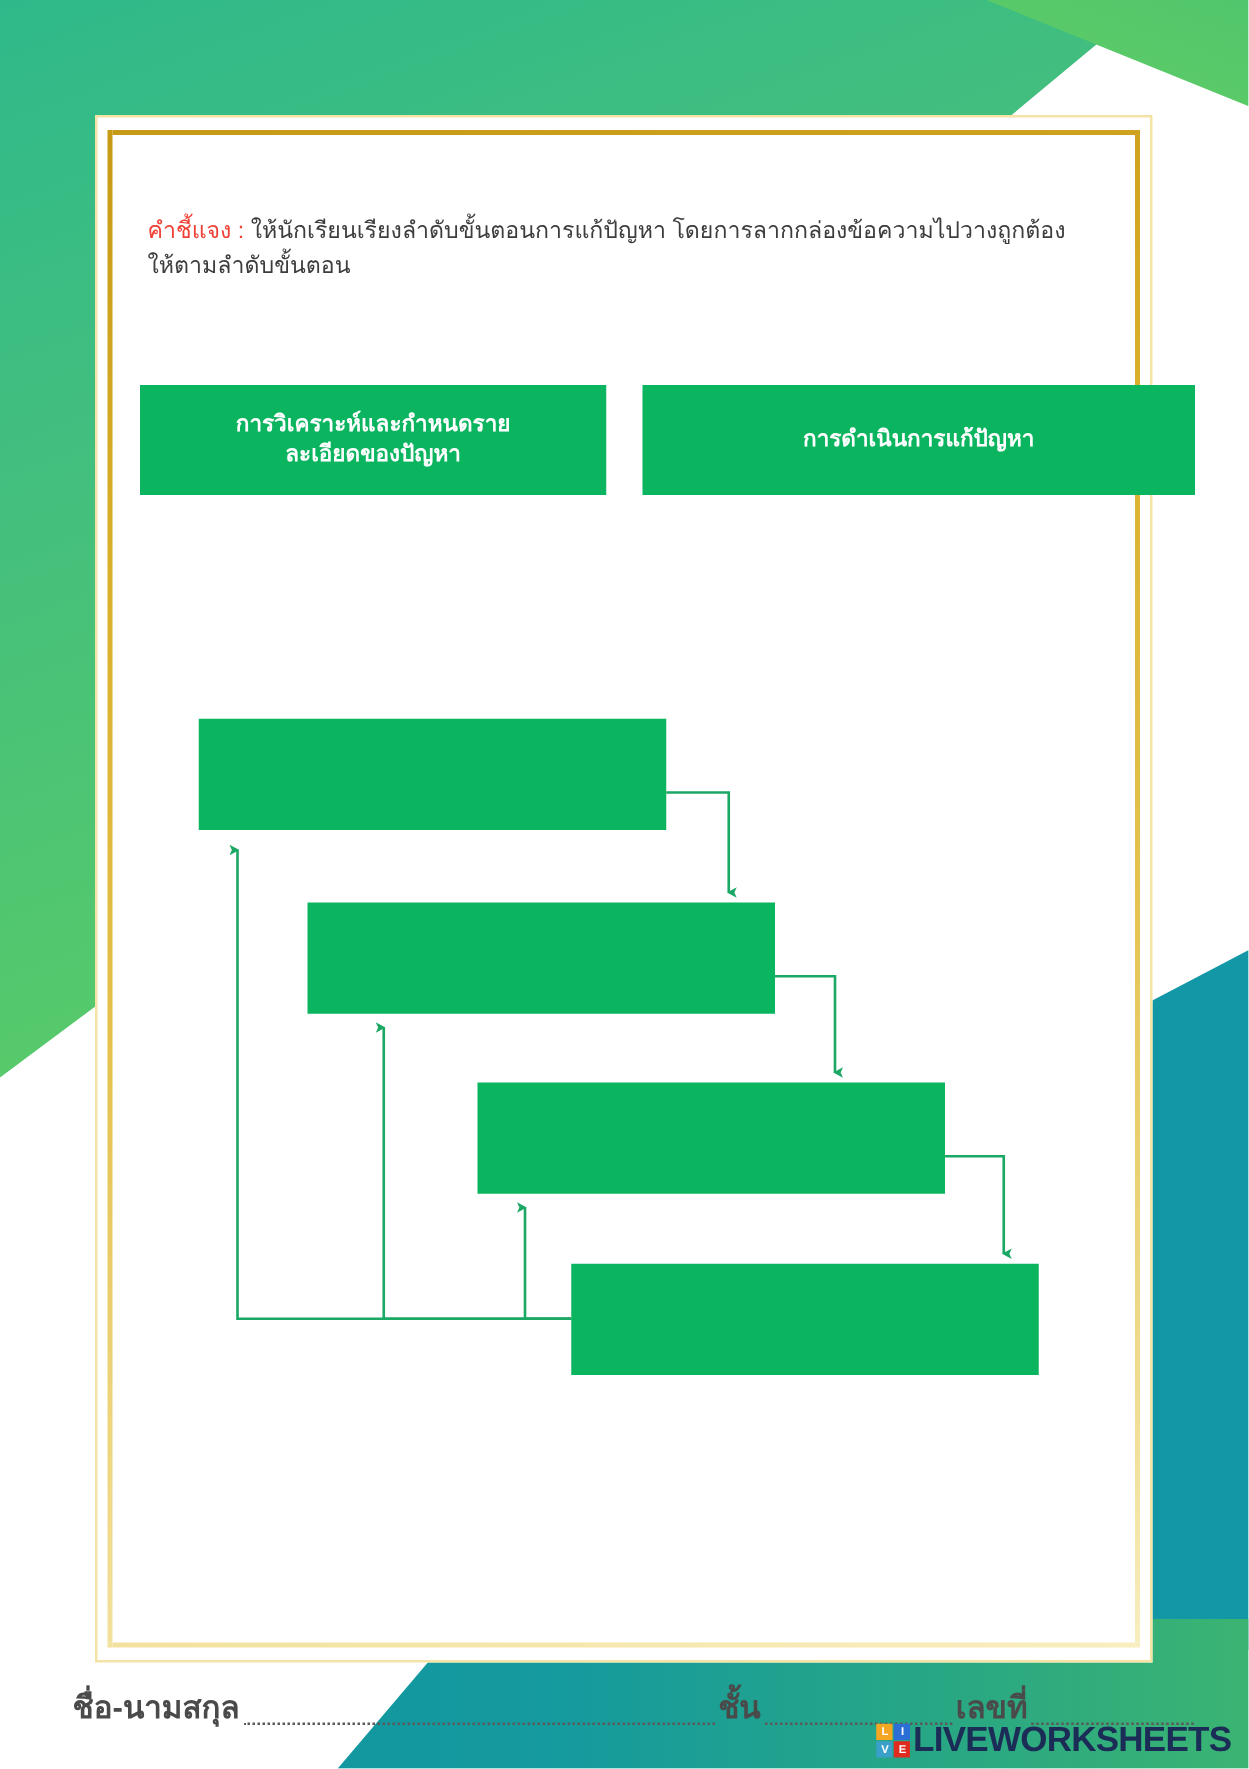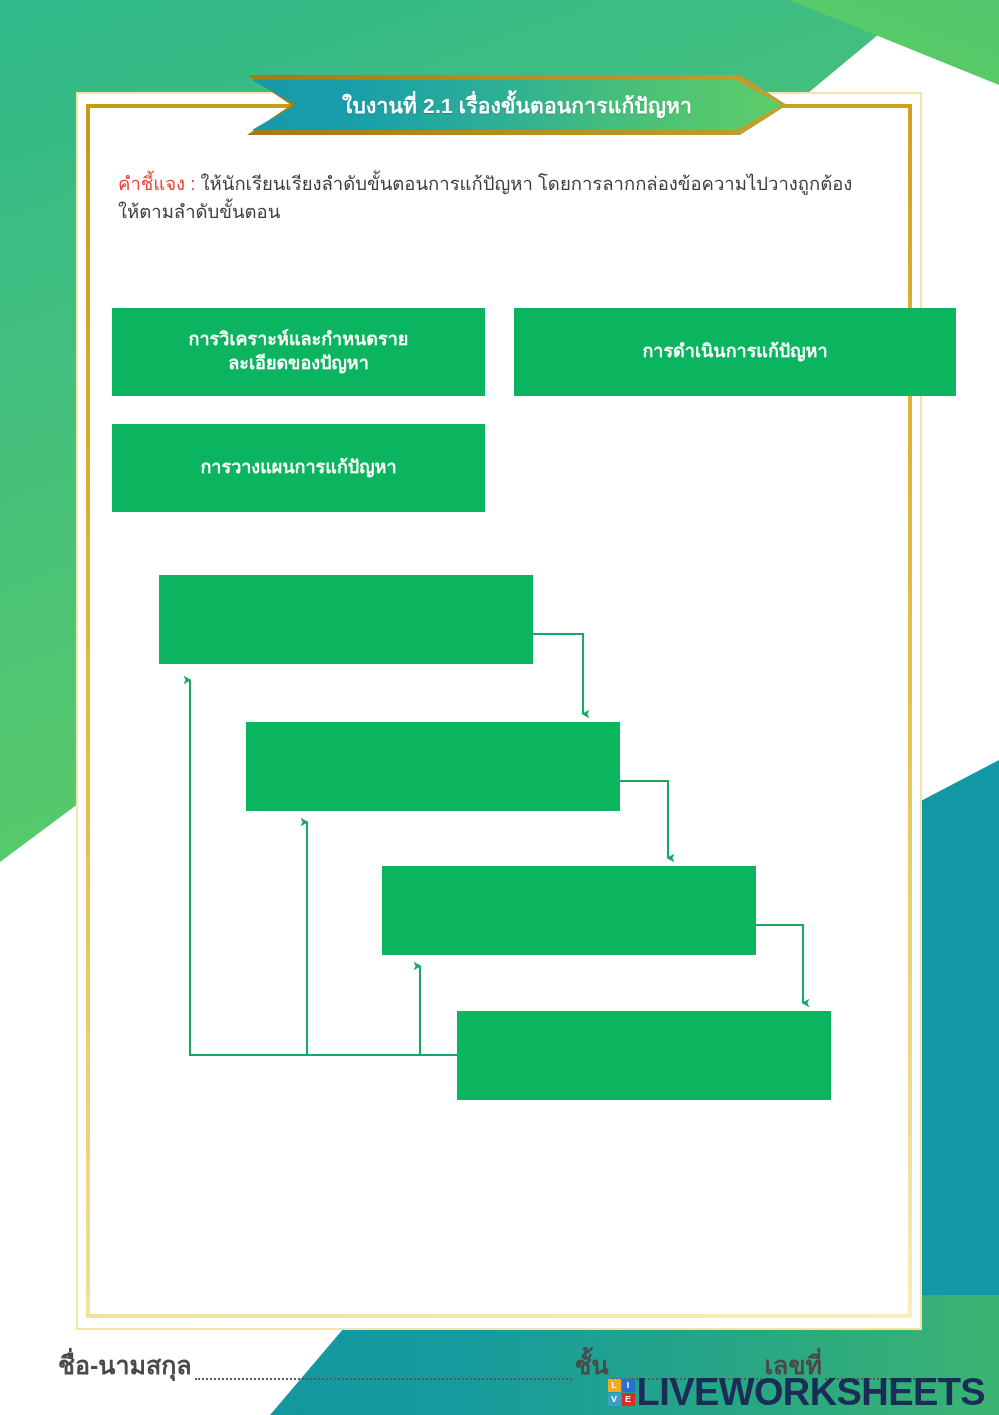--- a/index.html
+++ b/index.html
@@ -154,50 +154,44 @@
   .lw-cell{
     font-size:9px;font-weight:bold;color:#ffffff;
     display:flex;align-items:center;justify-content:center;
     line-height:1;
   }
   .lw-l{background:#f5a623;}
   .lw-i{background:#2b6fd6;}
   .lw-v{background:#3aa0c9;}
   .lw-e{background:#e02b20;}
   .lw-word{
-    font-size:38px;font-weight:bold;color:#1b2c57;
+    font-size:28px;font-weight:bold;color:#1b2c57;
     letter-spacing:-.6px;line-height:1;
   }
 </style>
 </head>
 <body>
 
 <div id="page">
 
   <div class="bg-green-left"></div>
   <div class="bg-green-topright"></div>
   <div class="bg-teal-right"></div>
   <div class="bg-teal-footer"></div>
 
   <div class="card-outer"></div>
   <div class="card-inner"></div>
 
-  <div class="ribbon-wrap">
-    <div class="ribbon-gold"></div>
-    <div class="ribbon-fill"></div>
-    <div class="ribbon-title">ใบงานที่ 2.1 เรื่องขั้นตอนการแก้ปัญหา</div>
-  </div>
 
   <div class="instruction">
     <span class="hl">คำชี้แจง</span><span class="colon"> : </span><span>ให้นักเรียนเรียงลำดับขั้นตอนการแก้ปัญหา โดยการลากกล่องข้อความไปวางถูกต้องให้ตามลำดับขั้นตอน</span>
   </div>
 
   <div class="label-box" id="lb0">การวิเคราะห์และกำหนดราย<br>ละเอียดของปัญหา</div>
   <div class="label-box" id="lb1">การดำเนินการแก้ปัญหา</div>
-  <div class="label-box" id="lb2">การวางแผนการแก้ปัญหา</div>
 
   <svg id="flow-svg" viewBox="0 0 999 1415" xmlns="http://www.w3.org/2000/svg">
     <defs>
       <marker id="ah" markerWidth="9" markerHeight="9" refX="4.5" refY="7.6" orient="auto" markerUnits="userSpaceOnUse">
         <path d="M4.5 9 L0.3 1.2 L4.5 3.1 L8.7 1.2 Z" fill="#1aa864"></path>
       </marker>
     </defs>
     <g stroke="#1aa864" stroke-width="2.1" fill="none">
 
       <path d="M533 634 L583 634 L583 714" marker-end="url(#ah)"></path>

